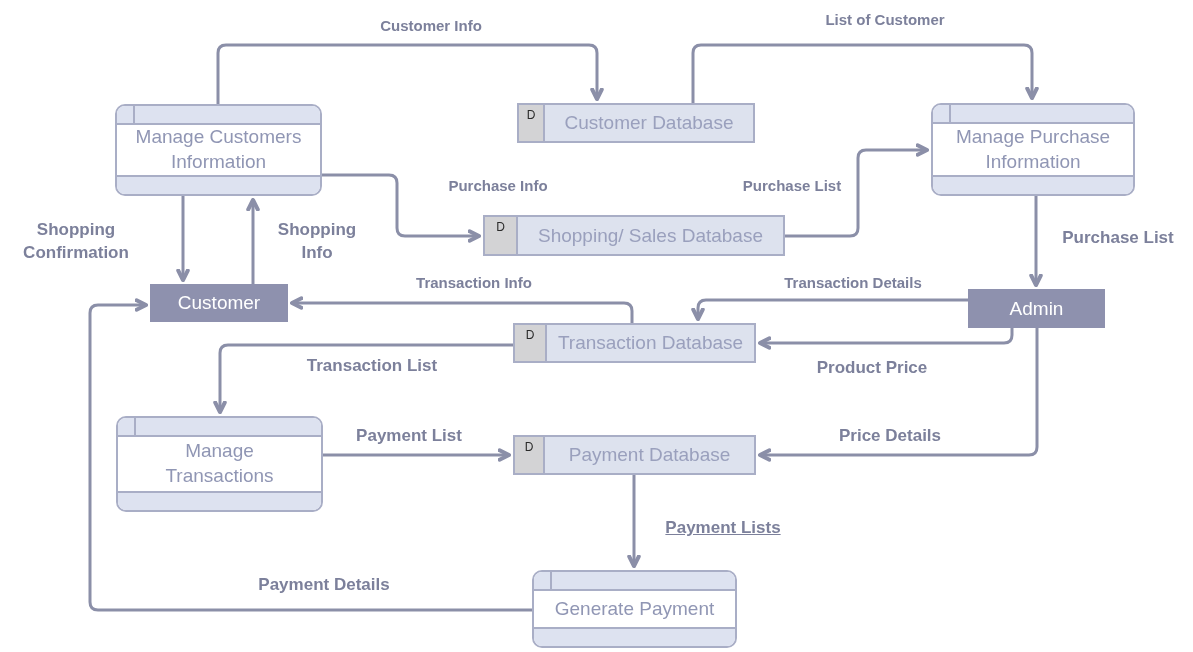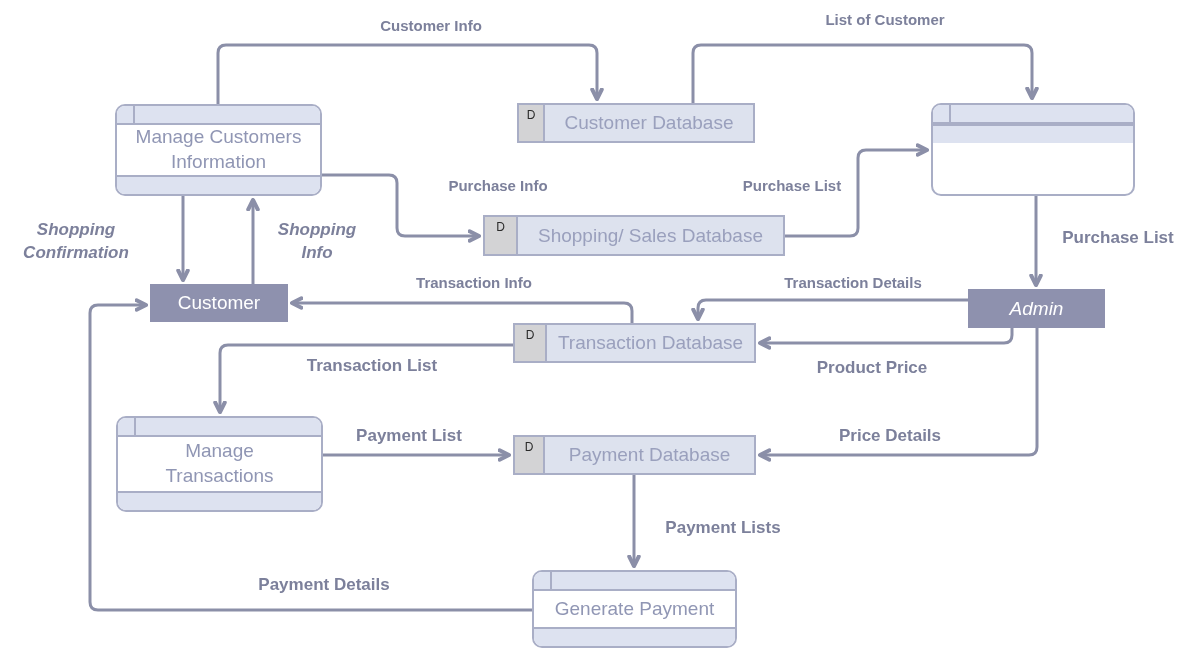--- a/index.html
+++ b/index.html
@@ -55,21 +55,21 @@
 
   .entity{
     position:absolute;background:var(--entity-fill);color:var(--entity-text);
     display:flex;align-items:center;justify-content:center;font-size:19px;
   }
 
   .flow-label{
     position:absolute;transform:translateX(-50%);color:var(--label);
     font-weight:bold;text-align:center;white-space:nowrap;line-height:1.35;
   }
-  .flow-label.wrap{white-space:normal;font-style:italic;}
+  .flow-label.wrap{white-space:normal;}
   .lbl-s{font-size:15px;margin-left:19px;}
   .lbl-m{font-size:17px;}
 </style>
 </head>
 <body>
 
 <div class="canvas">
 
   <svg class="wires" viewBox="0 0 1193 652">
     <defs>
@@ -99,20 +99,21 @@
         <span class="tick"></span>
       </div>
     <div class="pbody">Manage Customers Information</div>
     <div class="band bottom"></div>
   </div>
 
   <div class="process" style="left:931px;top:103px;width:204px;height:93px;">
     <div class="band top">
         <span class="tick"></span>
       </div>
+    <div class="pbody">Manage Purchase Information</div>
     <div class="band bottom"></div>
   </div>
 
   <div class="process" style="left:116px;top:416px;width:207px;height:96px;">
     <div class="band top">
         <span class="tick"></span>
       </div>
     <div class="pbody">Manage Transactions</div>
     <div class="band bottom"></div>
   </div>
@@ -139,31 +140,31 @@
     <div class="dcell" style="width:32px;">D</div>
     <div class="dlabel">Transaction Database</div>
   </div>
 
   <div class="datastore" style="left:513px;top:435px;width:243px;height:40px;">
     <div class="dcell" style="width:30px;">D</div>
     <div class="dlabel">Payment Database</div>
   </div>
 
   <div class="entity" style="left:150px;top:284px;width:138px;height:38px;">Customer</div>
-  <div class="entity" style="left:968px;top:289px;width:137px;height:39px;font-style:italic;">Admin</div>
+  <div class="entity" style="left:968px;top:289px;width:137px;height:39px;">Admin</div>
 
   <div class="flow-label lbl-s" style="left:412px;top:16px;">Customer Info</div>
   <div class="flow-label lbl-s" style="left:866px;top:10px;">List of Customer</div>
   <div class="flow-label lbl-s" style="left:479px;top:176px;">Purchase Info</div>
   <div class="flow-label lbl-s" style="left:773px;top:176px;">Purchase List</div>
   <div class="flow-label lbl-m wrap" style="left:76px;top:219px;width:150px;">Shopping Confirmation</div>
   <div class="flow-label lbl-m wrap" style="left:317px;top:219px;width:92px;">Shopping Info</div>
   <div class="flow-label lbl-m" style="left:1118px;top:227px;">Purchase List</div>
   <div class="flow-label lbl-s" style="left:455px;top:273px;">Transaction Info</div>
   <div class="flow-label lbl-s" style="left:834px;top:273px;">Transaction Details</div>
   <div class="flow-label lbl-m" style="left:372px;top:355px;">Transaction List</div>
   <div class="flow-label lbl-m" style="left:872px;top:357px;">Product Price</div>
   <div class="flow-label lbl-m" style="left:409px;top:425px;">Payment List</div>
   <div class="flow-label lbl-m" style="left:890px;top:425px;">Price Details</div>
-  <div class="flow-label lbl-m" style="left:723px;top:517px;">Payment Lists</div>
+  <div class="flow-label lbl-m" style="left:723px;top:517px;text-decoration:underline;">Payment Lists</div>
   <div class="flow-label lbl-m" style="left:280px;top:574px;margin-left:44px;">Payment Details</div>
 
 </div>
 
 </body></html>

